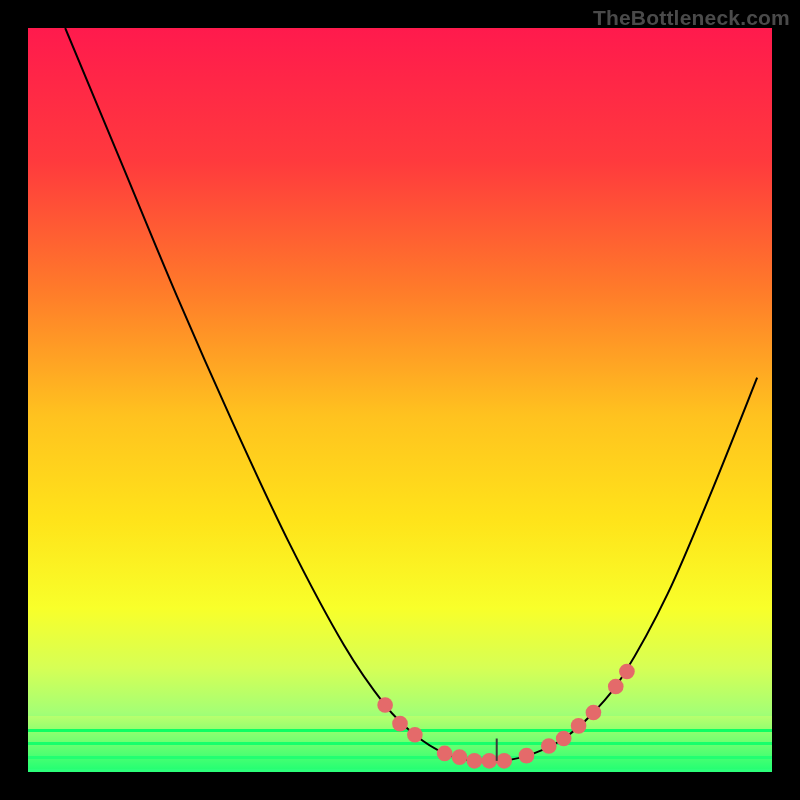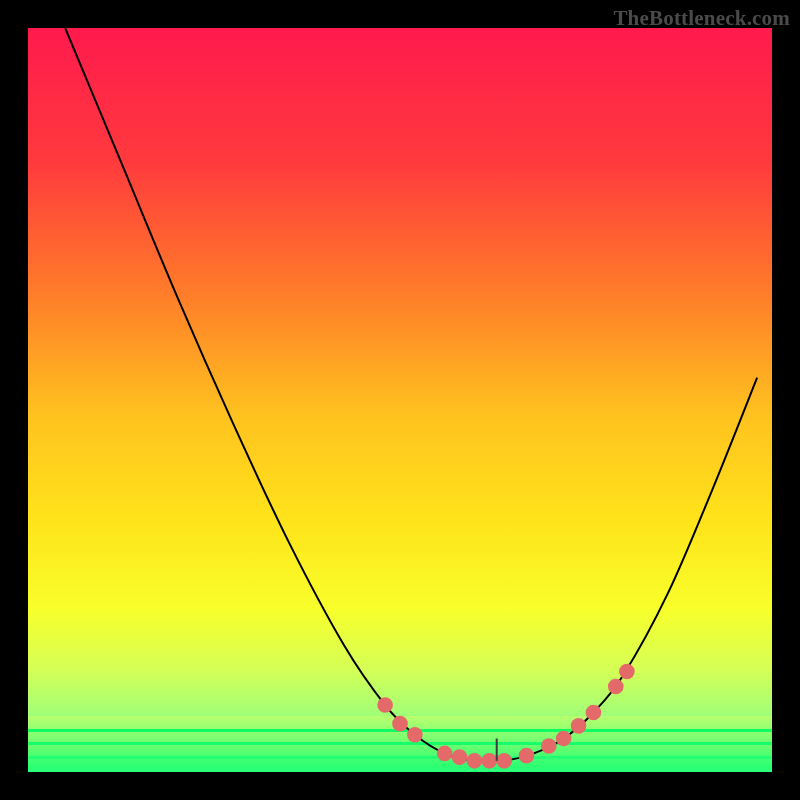--- a/index.html
+++ b/index.html
@@ -9,21 +9,20 @@
     height: 800px;
     background: #000;
     overflow: hidden;
     font-family: Arial, Helvetica, sans-serif;
   }
   .stage {
     position: relative;
     width: 800px;
     height: 696px;
     background: #000;
-    font-family: Liberation Serif, serif;
   }
   .watermark {
     position: absolute;
     top: 6px;
     right: 10px;
     color: #4a4a4a;
     font-size: 21px;
     font-weight: 600;
     letter-spacing: 0.2px;
     z-index: 30;

